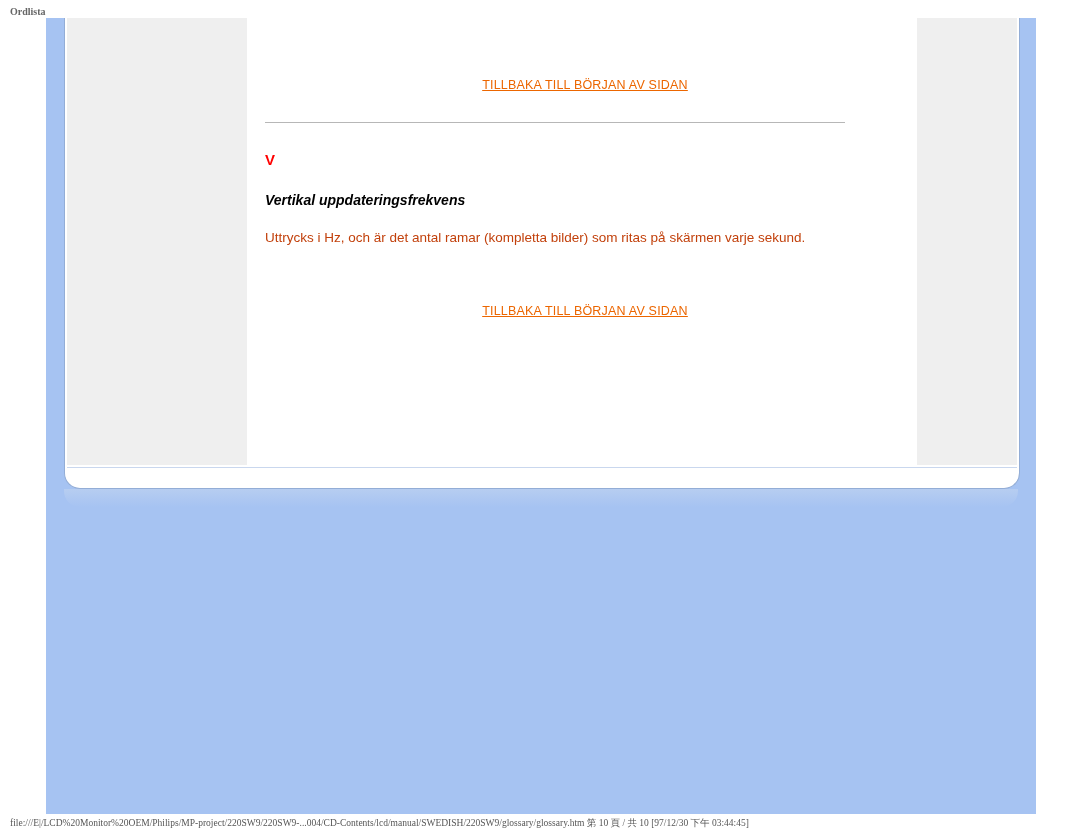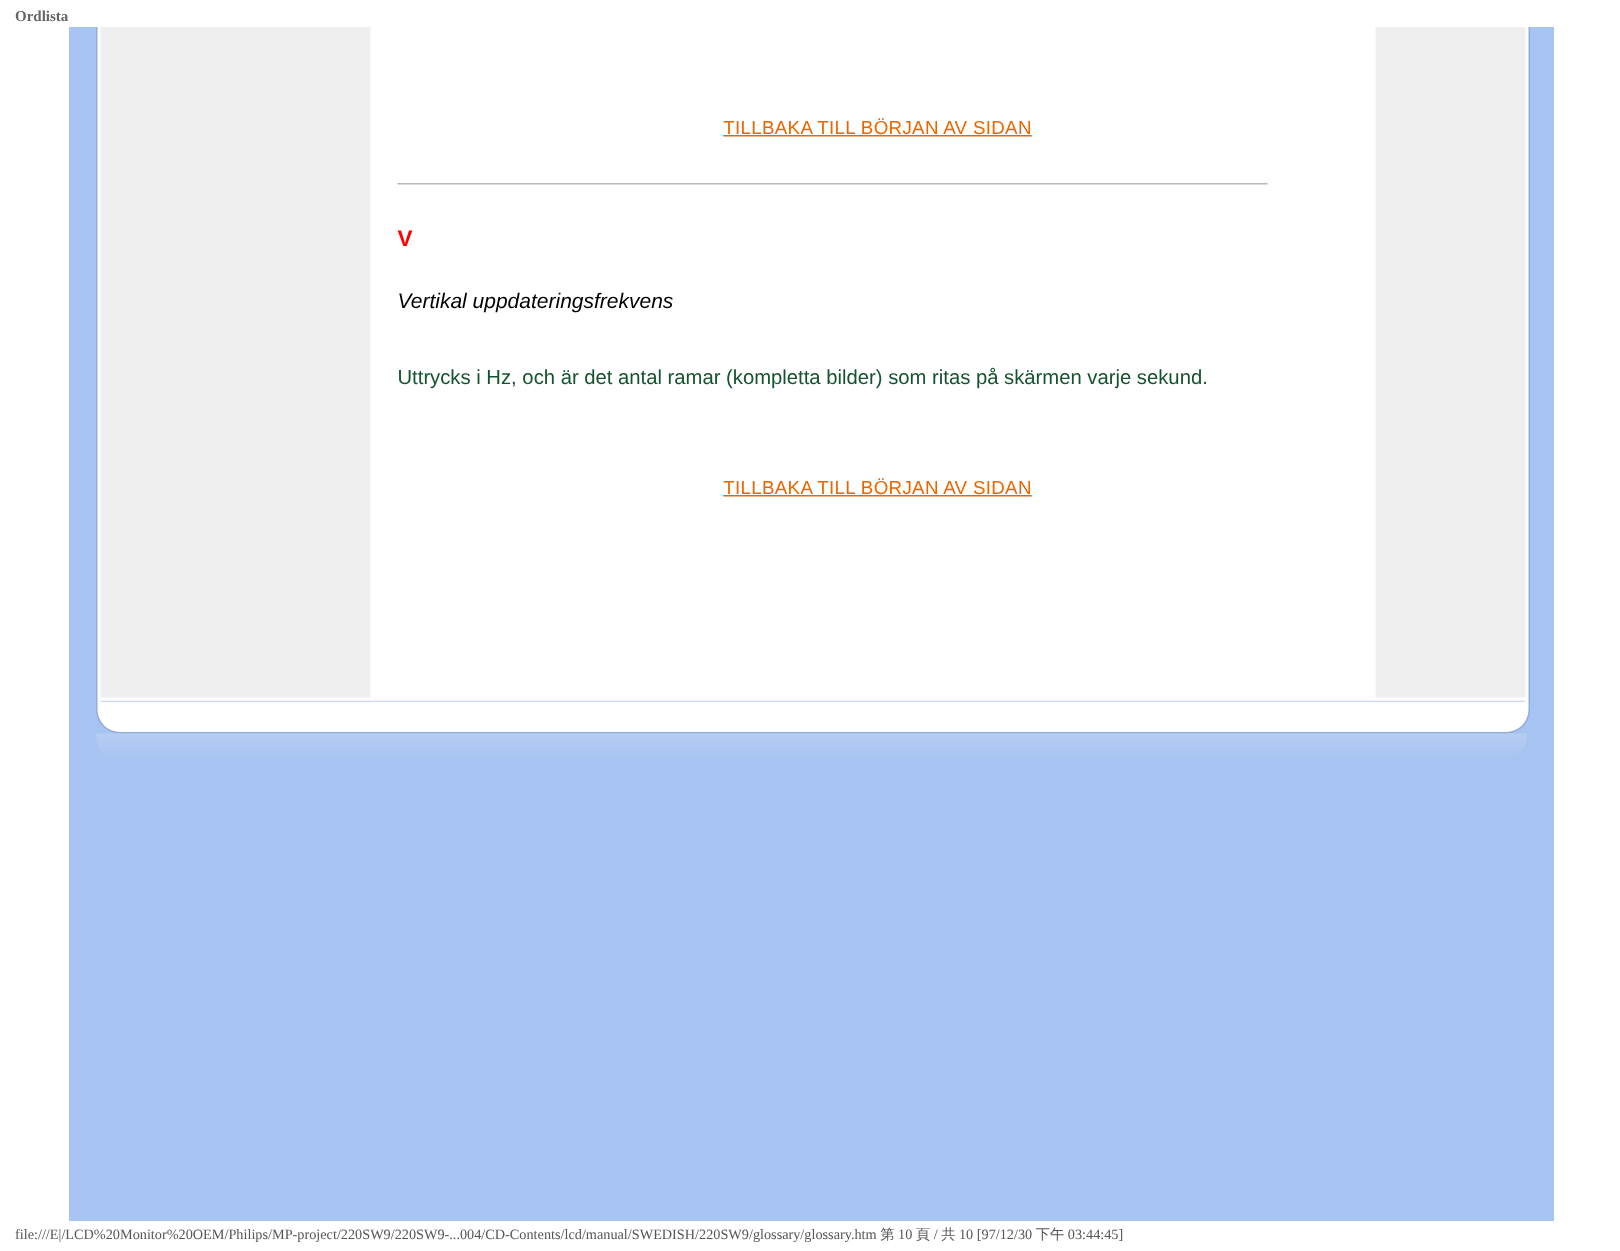--- a/index.html
+++ b/index.html
@@ -84,28 +84,28 @@
     margin-left: 0;
   }
   .section-letter {
     color: #ff0000;
     font-size: 15px;
     font-weight: bold;
     margin-bottom: 24px;
   }
   .term {
     font-style: italic;
-    font-weight: normal;
+    font-weight: bold;
     font-size: 14px;
     color: #000;
-    margin-bottom: 34px;
+    margin-bottom: 20px;
   }
   .definition {
     font-size: 13.5px;
-    color: #14532d;
+    color: #c2410c;
     line-height: 1.5;
     margin-bottom: 56px;
     width: 580px;
   }
   .bottombar {
     position: absolute;
     left: 2px;
     right: 2px;
     top: 449px;
     height: 18px;

